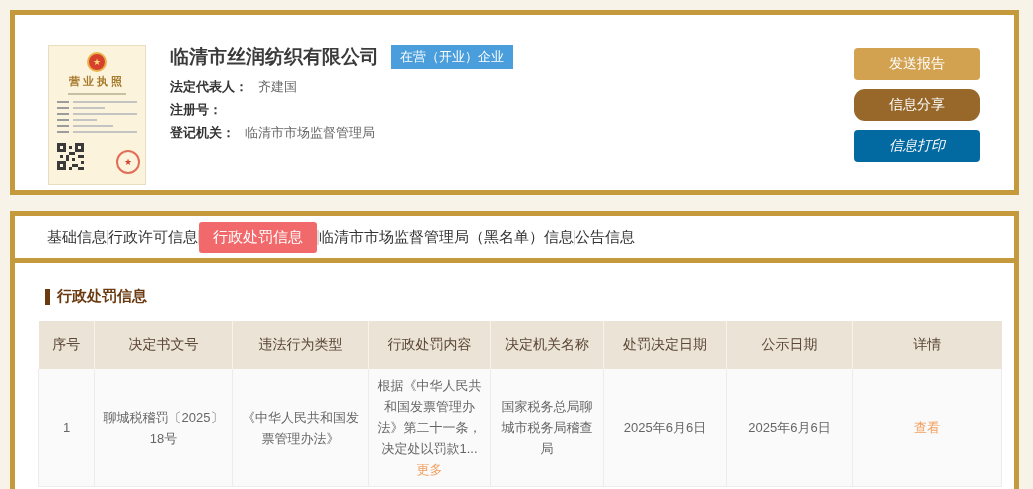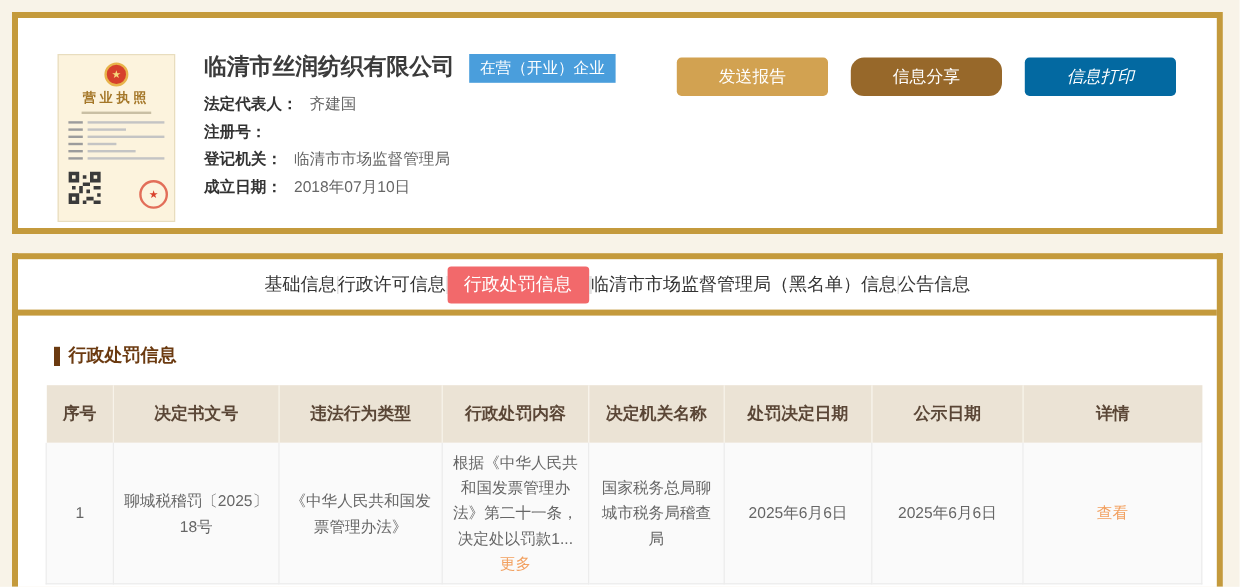--- a/index.html
+++ b/index.html
@@ -55,55 +55,55 @@
   .info { margin-left:24px; min-width:0; }
   .name-row { display:flex; align-items:center; gap:12px; margin-bottom:11px; }
   .company-name { font-size:19px; font-weight:bold; color:#3B3B3B; line-height:1.2; }
   .status-badge {
     background:#4A9EDC; color:#fff; font-size:13px;
     padding:3px 9px; border-radius:0; white-space:nowrap;
   }
   .field { display:flex; font-size:13px; margin-bottom:10px; line-height:1; }
   .field .lbl { font-weight:bold; color:#333; margin-right:10px; white-space:nowrap;}
   .field .val { color:#666; }
-  .actions { margin-left:auto; flex:none; display:flex; flex-direction:row; gap:19px; padding-top:3px; }
+  .actions { margin-left:auto; flex:none; display:flex; flex-direction:column; gap:9px; padding-top:3px; }
   .btn {
     width:126px; height:32px; border:none; border-radius:4px;
     color:#fff; font-size:14px; cursor:pointer;
     font-family:"Liberation Sans","DejaVu Sans",sans-serif;
   }
   .btn-0 { background:#D2A251; }
   .btn-1 { background:#97682A;border-radius:11px; }
   .btn-2 { background:#0369a1;font-style:italic; }
   
   .card2 { margin-top:16px; height:278px; border-bottom:none; }
   .tabbar {
     height:47px;
     border-bottom:5px solid #C49A3C;
-    display:flex; align-items:center; justify-content:center;
+    display:flex; align-items:center; justify-content:flex-start;
     padding:0 32px;
   }
   .tab { font-size:15px; color:#333; cursor:pointer; white-space:nowrap; }
   .tab.active {
     background:#F2696B; color:#fff;
     padding:6px 14px; border-radius:3px;
   }
   .tab-sep { width:1px; height:15px; background:#D9D9D9; flex:none; }
   .content { padding:24px 19px 0 19px; }
   .section-title { display:flex; align-items:center; margin-bottom:15px; margin-left:11px; }
   .section-title .bar { width:5px; height:16px; background:#6B3A10; margin-right:7px; }
   .section-title .txt { font-size:15px; font-weight:bold; color:#6B3A10; }
   table.penalty {
     border-collapse:collapse; table-layout:fixed;
     margin-left:4px;
     width:963px;
     font-size:13px;
   }
   table.penalty th {
-    background:#EBE3D5; color:#5A4636; font-size:14px; font-weight:bold;
+    background:#EBE3D5; color:#5A4636; font-size:14px; font-weight:normal;
     height:48px; border-right:1px solid #F7F3EA;text-align:center;
   }
   table.penalty th:last-child { border-right:none; }
   table.penalty td {
     height:112px; background:#FAFAFA; color:#666;
     text-align:center; vertical-align:middle;
     border:1px solid #ECECEC; border-top:none;
     line-height:21px; padding:6px 8px;
   }
   .link { color:#F2A05F; cursor:pointer; text-decoration:none; }
@@ -163,24 +163,20 @@
       <span class="lbl">法定代表人：</span>
       <span class="val">齐建国</span>
     </div>
     <div class="field">
       <span class="lbl">注册号：</span>
       <span class="val"></span>
     </div>
     <div class="field">
       <span class="lbl">登记机关：</span>
       <span class="val">临清市市场监督管理局</span>
-    </div>
-    <div class="field">
-      <span class="lbl">成立日期：</span>
-      <span class="val">2018年07月10日</span>
     </div>
   </div>
 
   <div class="actions">
     <button class="btn btn-0">发送报告</button>
     <button class="btn btn-1">信息分享</button>
     <button class="btn btn-2">信息打印</button>
   </div>
 </div>
 

